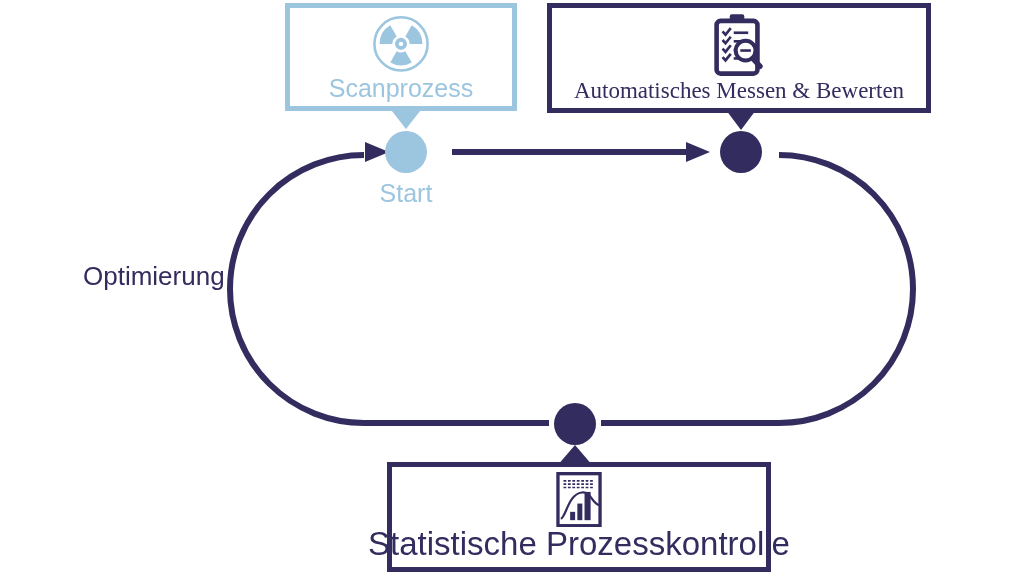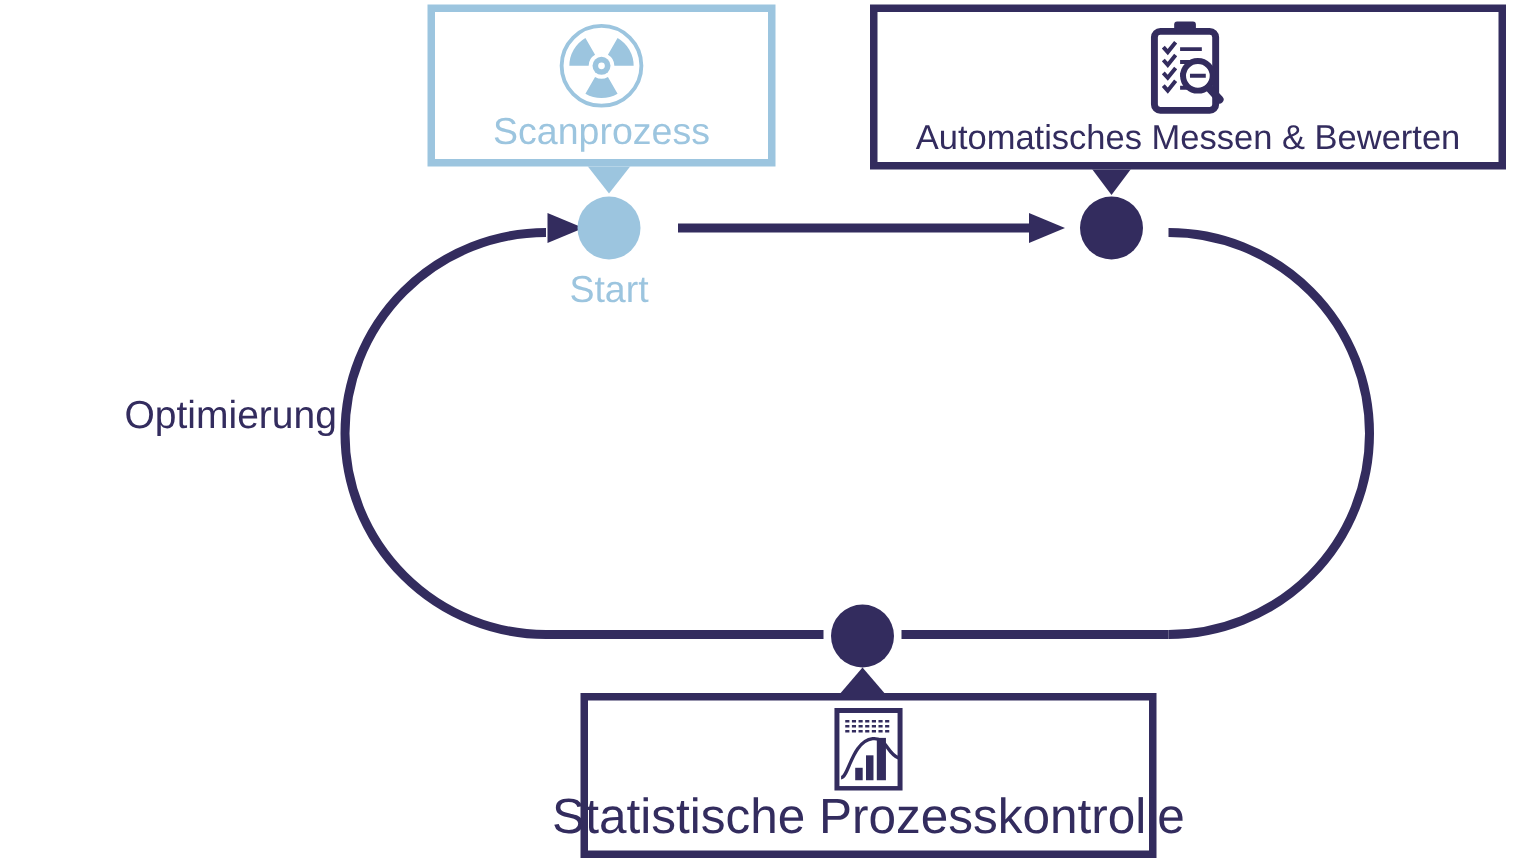--- a/index.html
+++ b/index.html
@@ -19,21 +19,21 @@
     background: #ffffff;
     display: flex;
     flex-direction: column;
     align-items: center;
     justify-content: space-between;
     padding: 5px 4px 3px 4px;
   }
   .node-box.light { border: 5px solid #9CC5DF; }
   .node-box.dark  { border: 5px solid #332C5E; }
   .box-scan { left: 285px; top: 3px;  width: 232px; height: 108px; }
-  .box-messen { left: 580px; top: 3px; width: 424px; height: 110px; }
+  .box-messen { left: 547px; top: 3px; width: 384px; height: 110px; font-family: Liberation Serif, serif; }
   .box-spc { left: 387px; top: 462px; width: 384px; height: 110px; }
   .node-label {
     white-space: nowrap;
     line-height: 1.05;
     padding-bottom: 2px;
   }
   .node-label.light { color: #9CC5DF; font-size: 25px; }
   .node-label.dark  { color: #332C5E; font-size: 33px; }
   .node-label.messen { font-size: 23px; }
   .float-label {

